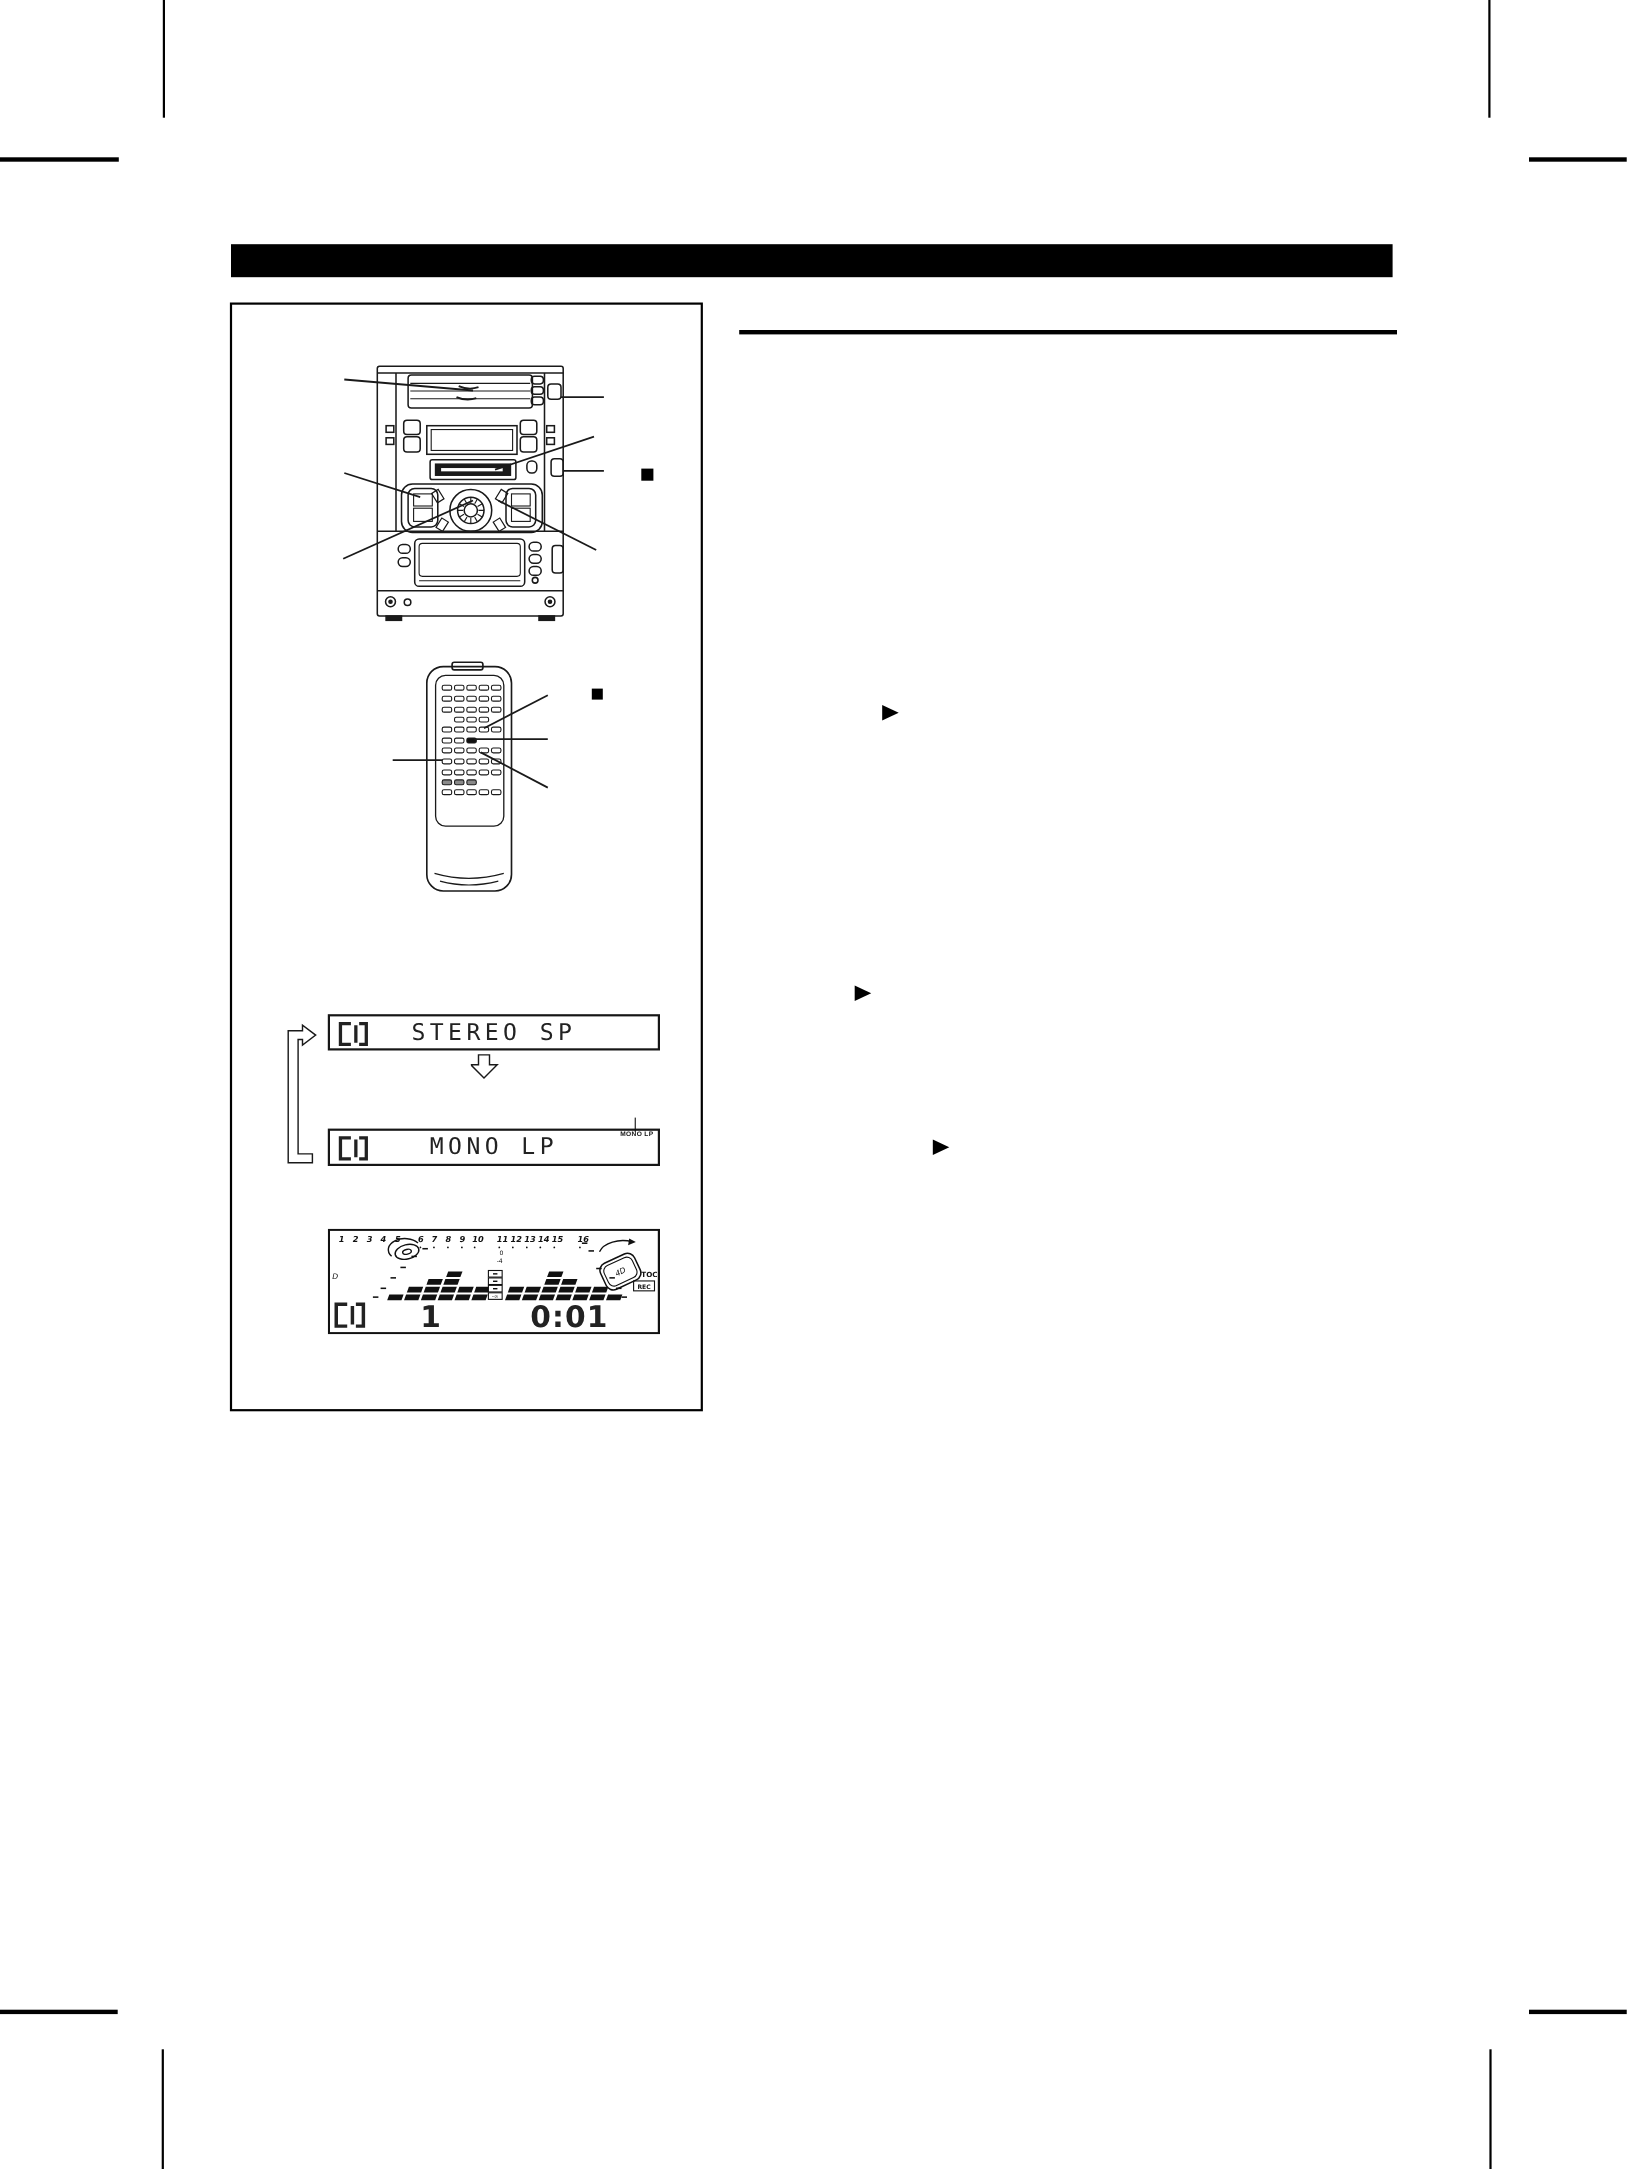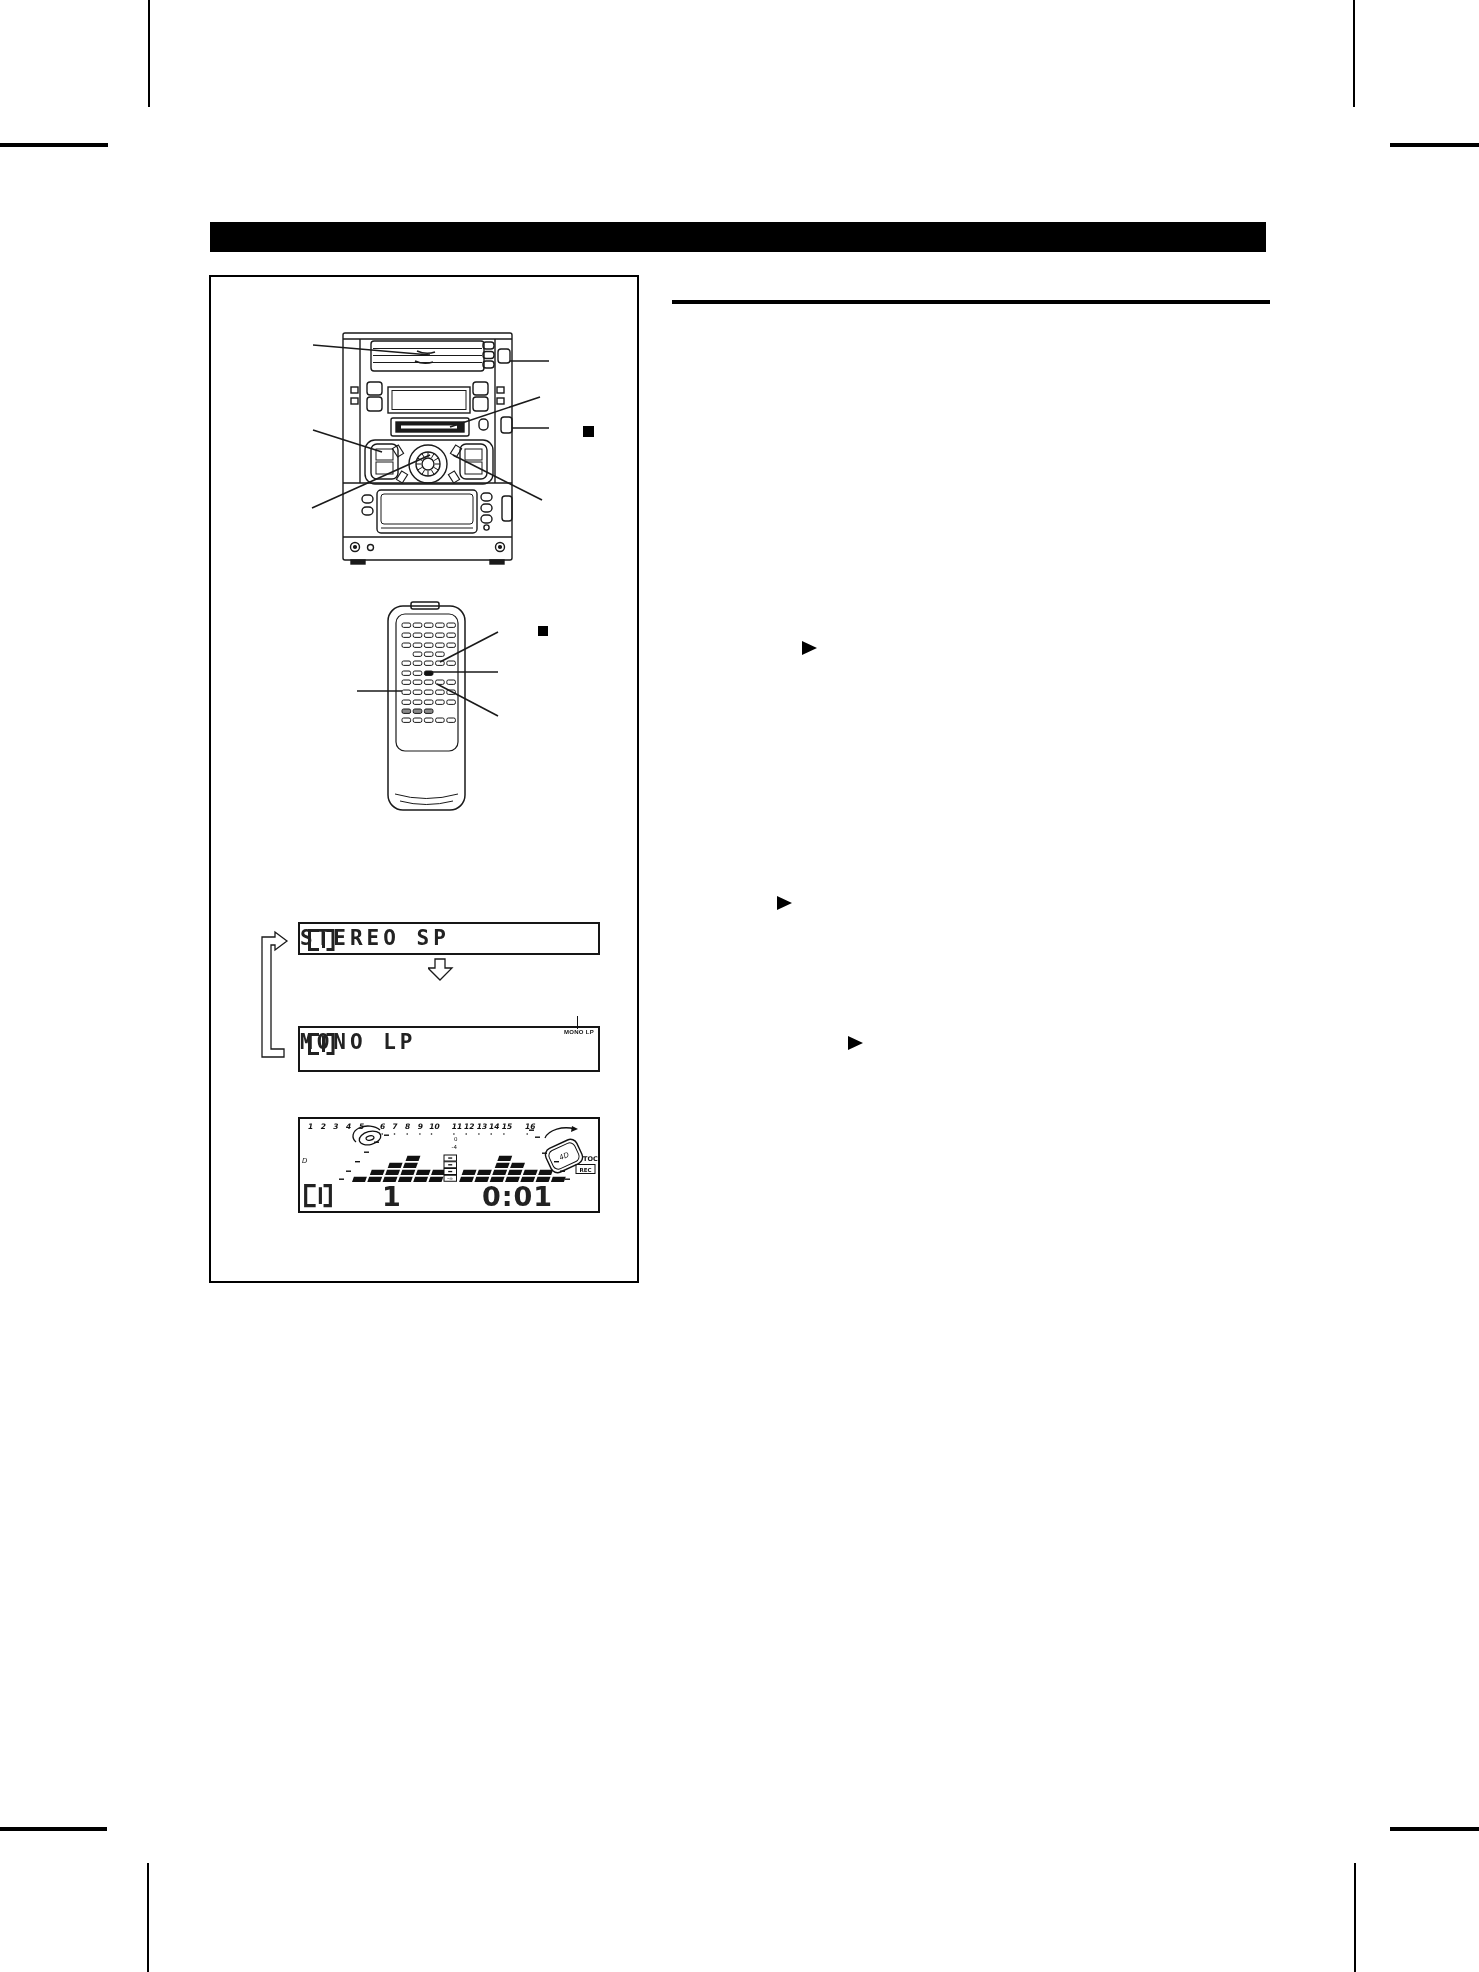--- a/index.html
+++ b/index.html
@@ -10,22 +10,22 @@
   .hdr{position:absolute;left:210px;top:222px;width:1056px;height:30px;background:#000;}
   .figbox{position:absolute;left:209px;top:275px;width:430px;height:1008px;
           border:2px solid #000;box-sizing:border-box;background:#fff;}
   .rule{position:absolute;left:672px;top:300px;width:598px;height:4px;background:#000;}
   .stop{position:absolute;background:#000;}
   .play{position:absolute;width:0;height:0;border-left:15px solid #000;
         border-top:7px solid transparent;border-bottom:7px solid transparent;}
   .panel{position:absolute;width:302px;border:2px solid #161616;box-sizing:border-box;
          background:#fff;}
   .panel .cdicon{position:absolute;left:6px;top:4px;}
-  .ptext{position:absolute;left:0;right:0;top:2px;
-         font-family:"DejaVu Sans Mono",monospace;font-weight:bold;font-size:21px;
+  .ptext{position:absolute;left:0;right:0;top:2px;text-align:center;
+         font-family:"DejaVu Sans Mono",monospace;font-weight:normal;font-size:21px;
          letter-spacing:4px;color:#222;white-space:pre;}
   .ind{position:absolute;right:4px;top:-12px;width:46px;height:22px;}
   .ind .tick{position:absolute;right:16px;top:0;width:1.5px;height:13px;background:#111;}
   .ind span{position:absolute;right:0;top:13px;font-size:6px;font-weight:bold;color:#111;
             letter-spacing:.3px;white-space:nowrap;}
   svg text{font-family:"DejaVu Sans",sans-serif;}
 </style>
 </head>
 <body>
 
@@ -232,21 +232,21 @@
         <path d="M20.5,2.5 H27 V21.5 H20.5"></path>
       </g>
     </svg>
     <div class="ptext">STEREO SP</div>
   </div>
 
   <svg class="abs" style="left:428px;top:958px" width="26" height="24" viewBox="0 0 26 24">
     <path d="M7,1 L17,1 L17,10 L24,10 L12,22 L0,10 L7,10 Z" fill="#fff" stroke="#1a1a1a" stroke-width="1.3"></path>
   </svg>
 
-  <div class="panel" style="left:298px;top:1026px;height:46px;">
+  <div class="panel" style="left:298px;top:1026px;height:34px;">
     <svg class="cdicon" width="30" height="24" viewBox="0 0 30 24">
       <g fill="none" stroke="#222" stroke-width="3">
         <path d="M13,2.5 H3.5 V21.5 H13"></path>
         <line x1="17.5" y1="4" x2="17.5" y2="20"></line>
         <path d="M20.5,2.5 H27 V21.5 H20.5"></path>
       </g>
     </svg>
     <div class="ptext">MONO LP</div>
     <div class="ind">
       <i class="tick"></i>

